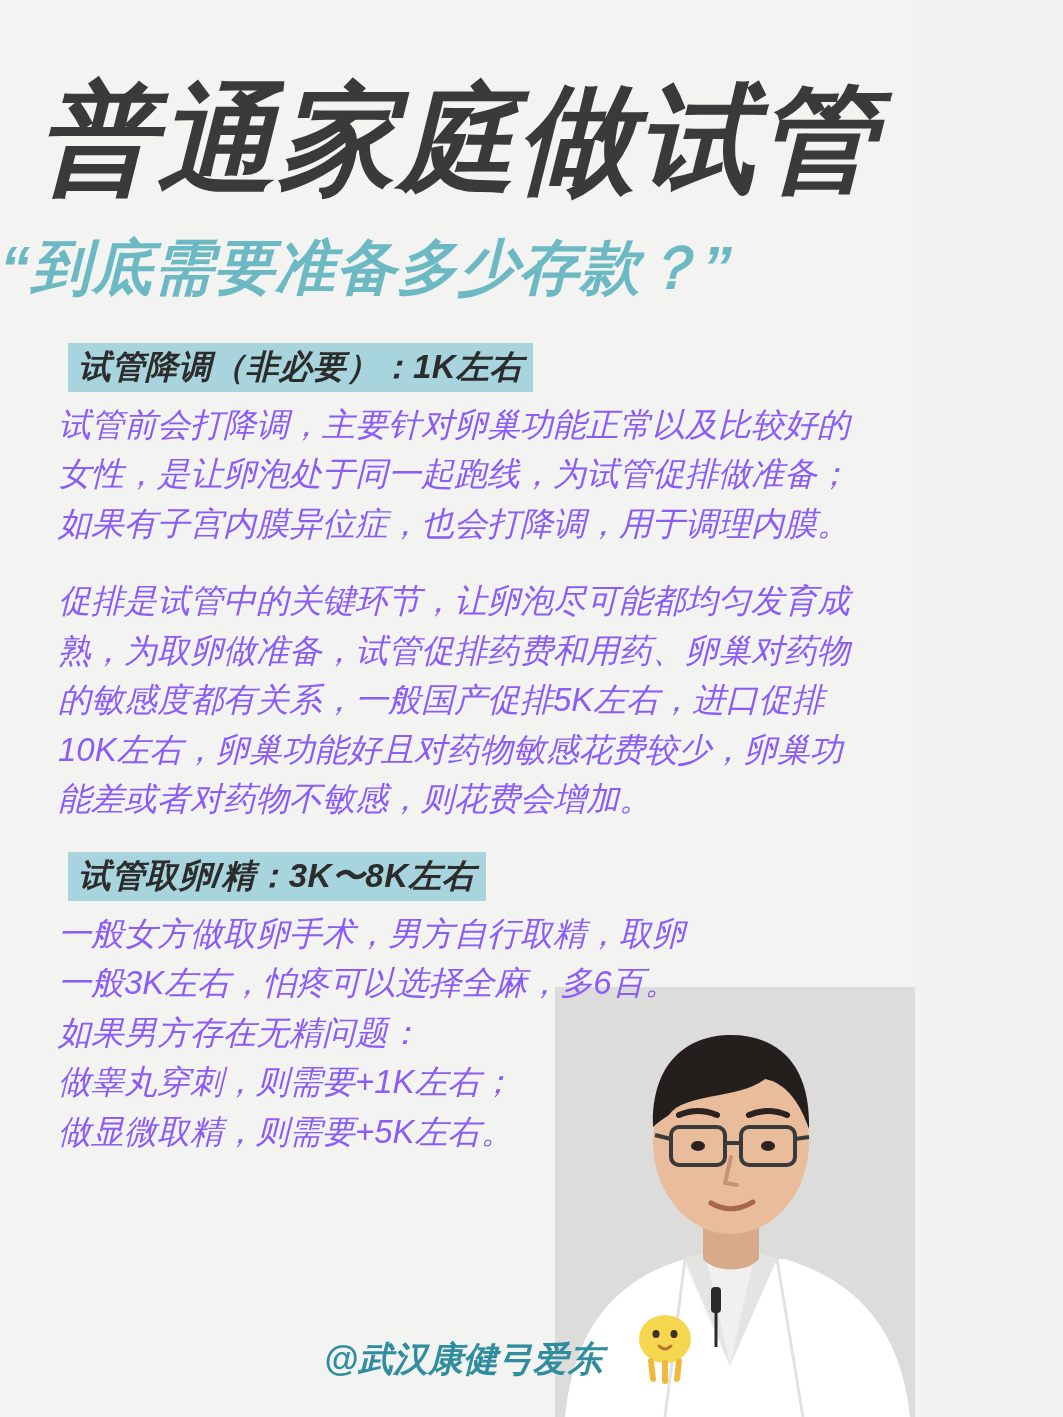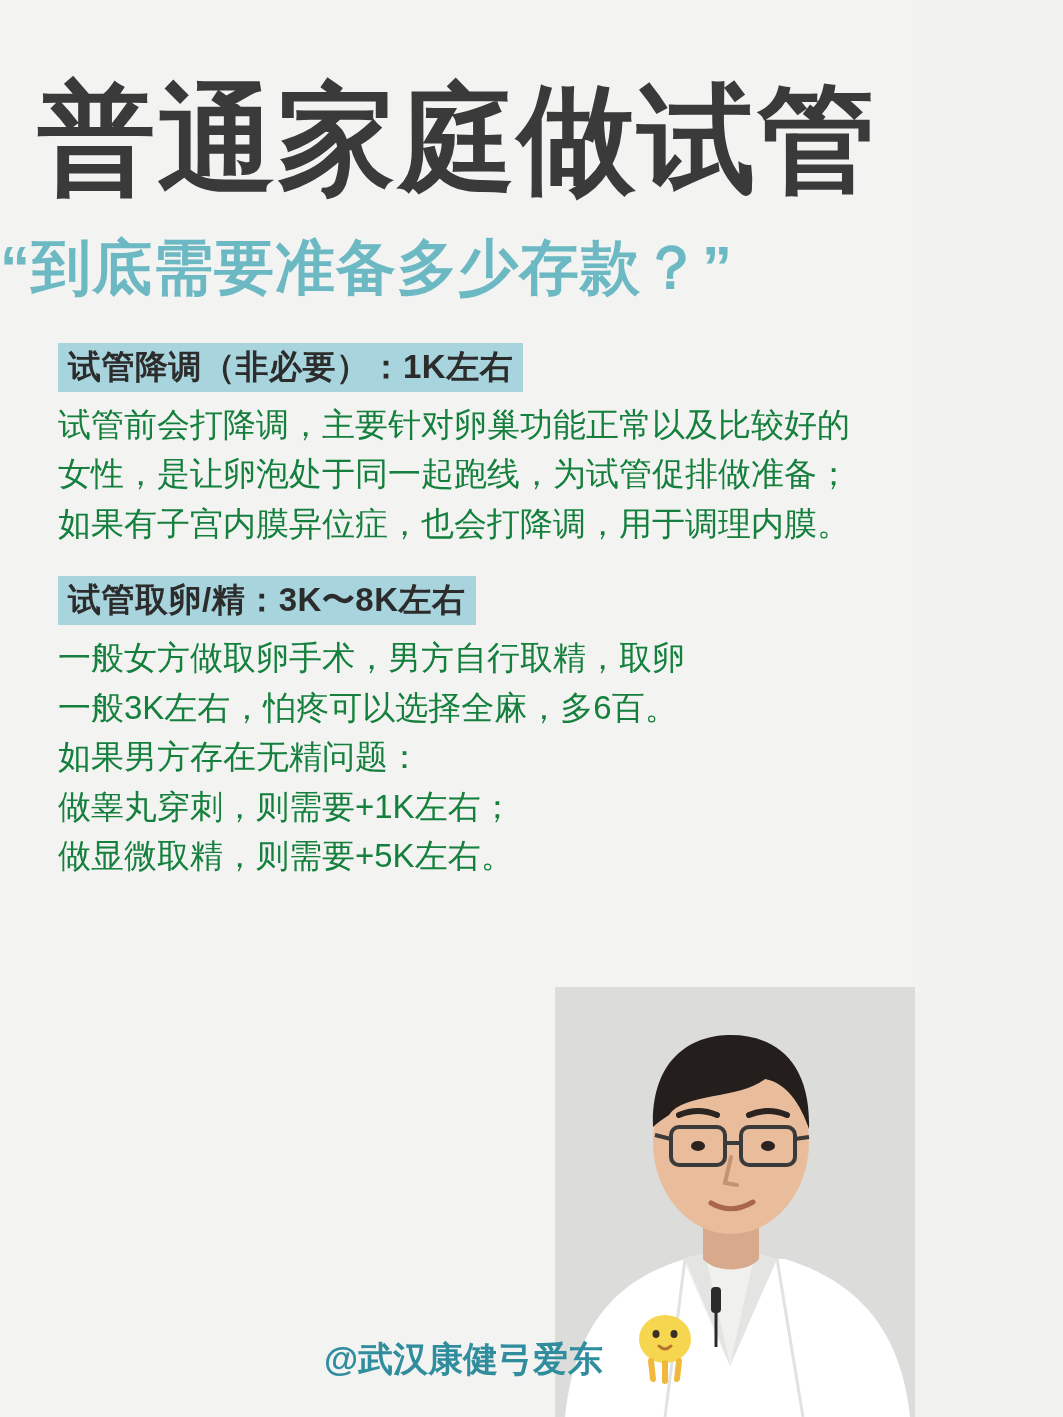--- a/index.html
+++ b/index.html
@@ -13,20 +13,21 @@
     font-family: "Liberation Sans", sans-serif;
     position: relative;
     overflow: hidden;
   }
   .poster {
     position: relative;
     width: 915px;
     height: 1417px;
     background: #f3f3f1;
     box-sizing: border-box;
+    font-style: italic;
   }
   .title {
     text-align: center;
     font-size: 118px;
     font-weight: bold;
     color: #3a3a3a;
     letter-spacing: 2px;
     line-height: 1.05;
     margin: 0;
     padding-top: 78px;
@@ -52,24 +53,25 @@
   .sec-head {
     display: inline-block;
     background: #a8d4dd;
     color: #2c2c2c;
     font-size: 33px;
     font-weight: bold;
     padding: 5px 10px 6px 10px;
     line-height: 1.15;
     letter-spacing: 0.5px;
     margin-bottom: 8px;
+    margin-left: 10px;
   }
   .sec-body {
     font-size: 33px;
-    color: #15803d;
+    color: #8b5cf6;
     line-height: 1.5;
     letter-spacing: 0px;
     white-space: pre-line;
     font-weight: 500;
   }
   .handle {
     position: absolute;
     left: 12px;
     right: 0;
     bottom: 34px;
@@ -149,20 +151,21 @@
       </g>
     </svg>
   </div>
 
   <div class="content">
     <div class="section">
       <div class="sec-head">试管降调（非必要）：1K左右</div>
       <div class="sec-body">试管前会打降调，主要针对卵巢功能正常以及比较好的女性，是让卵泡处于同一起跑线，为试管促排做准备；如果有子宫内膜异位症，也会打降调，用于调理内膜。</div>
     </div>
     <div class="section">
+      <div class="sec-body">促排是试管中的关键环节，让卵泡尽可能都均匀发育成熟，为取卵做准备，试管促排药费和用药、卵巢对药物的敏感度都有关系，一般国产促排5K左右，进口促排10K左右，卵巢功能好且对药物敏感花费较少，卵巢功能差或者对药物不敏感，则花费会增加。</div>
     </div>
     <div class="section">
       <div class="sec-head">试管取卵/精：3K〜8K左右</div>
       <div class="sec-body">一般女方做取卵手术，男方自行取精，取卵
 一般3K左右，怕疼可以选择全麻，多6百。
 如果男方存在无精问题：
 做睾丸穿刺，则需要+1K左右；
 做显微取精，则需要+5K左右。</div>
     </div>
   </div>

